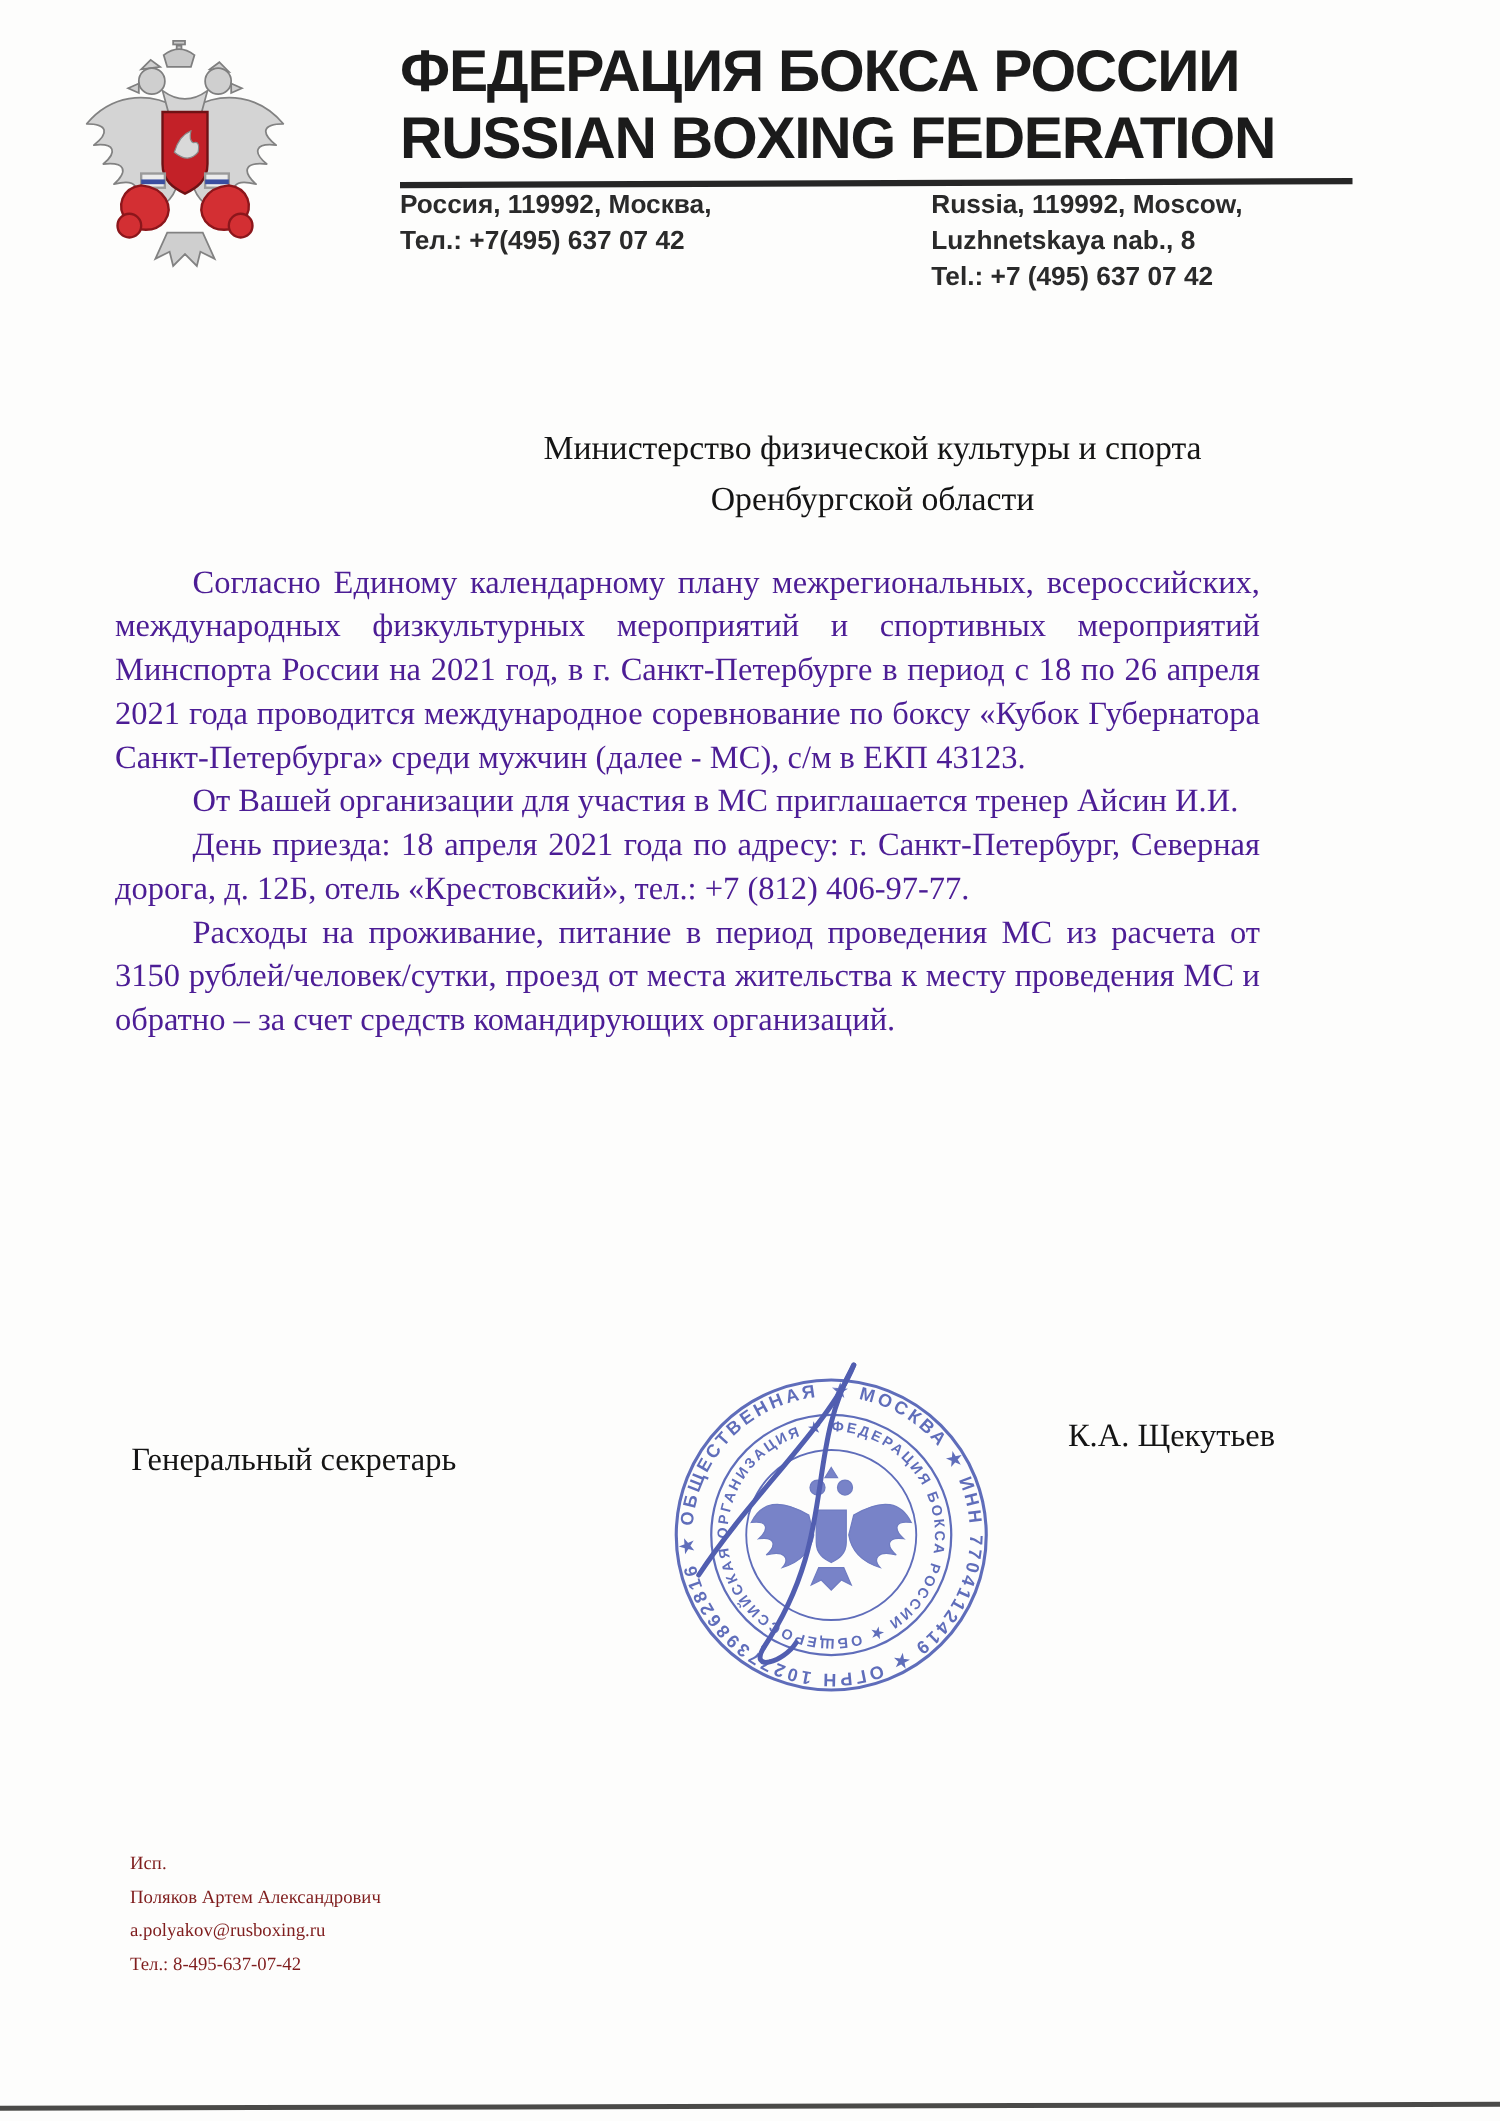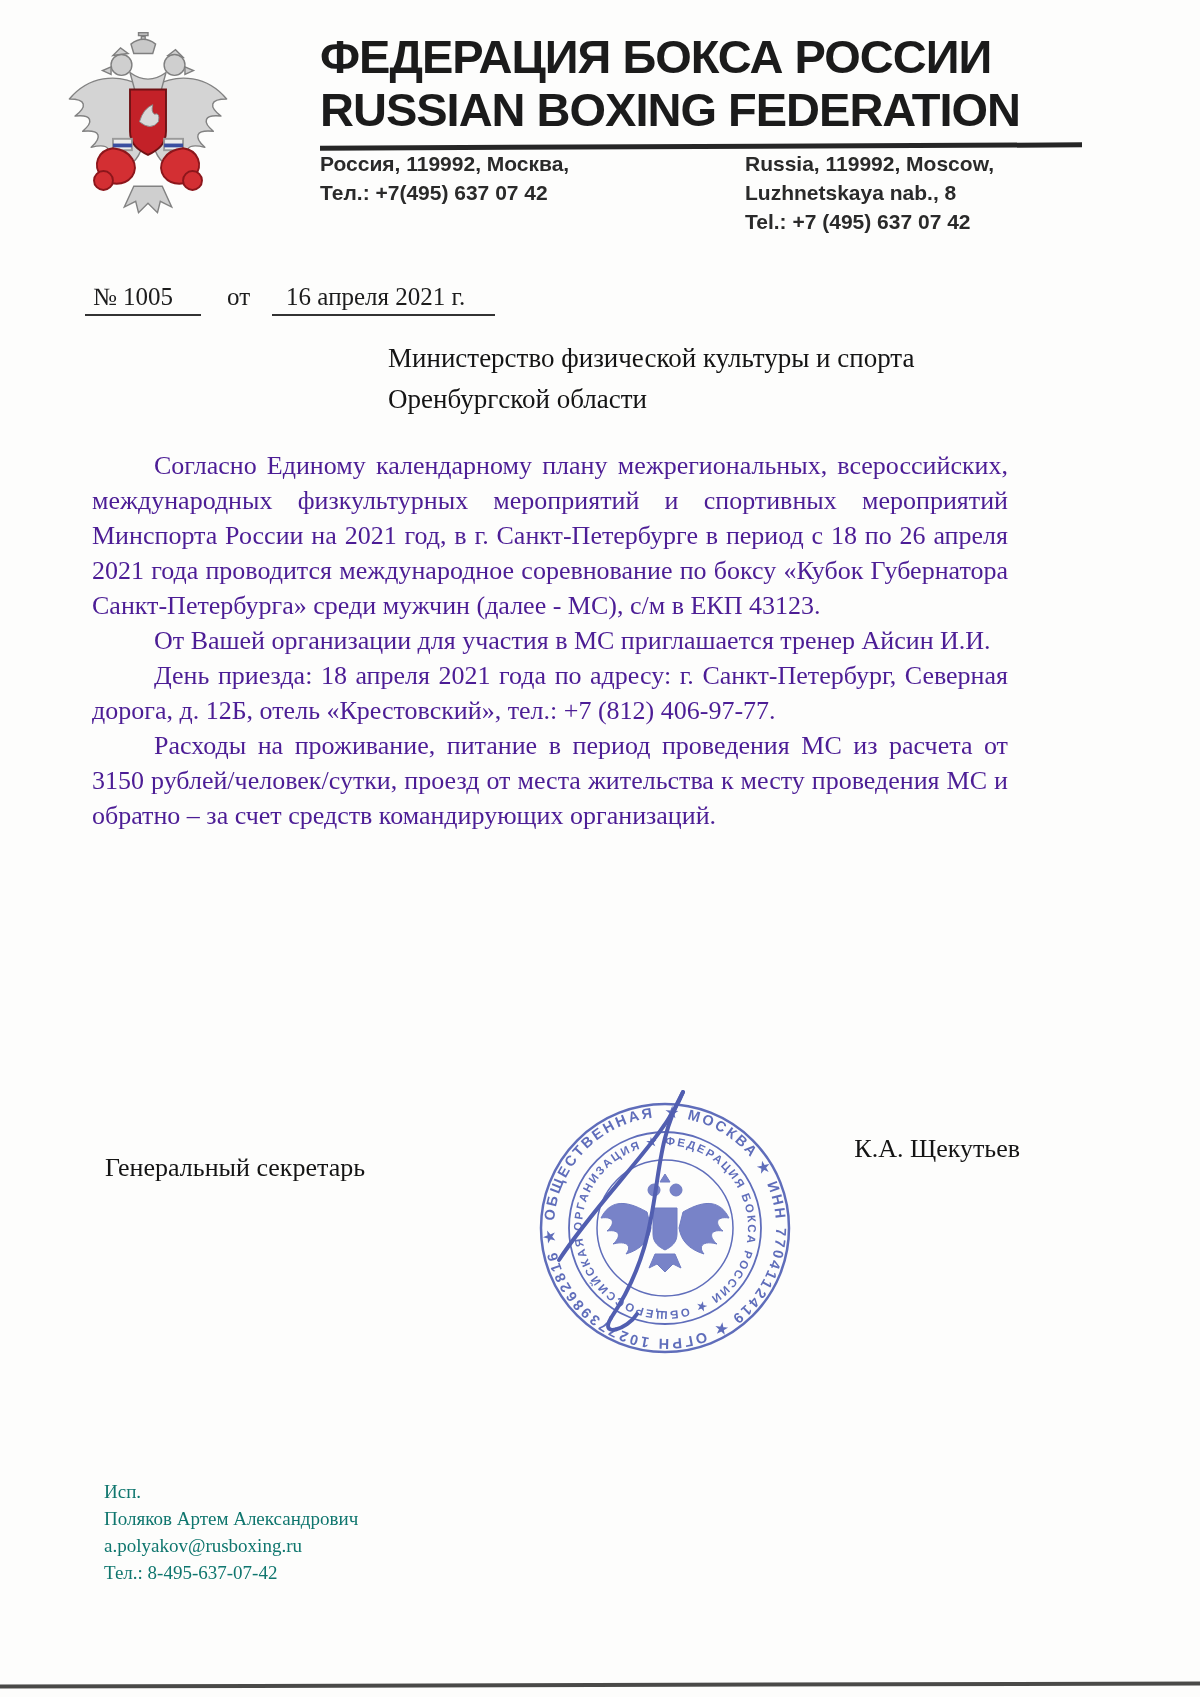--- a/index.html
+++ b/index.html
@@ -45,21 +45,21 @@
     font-size:25px;color:#1c1c1c;
     white-space:nowrap;
   }
   .ref-num{display:inline-block;min-width:100px;border-bottom:2px solid #333;padding:0 8px 3px 8px;}
   .ref-ot{display:inline-block;margin:0 22px 0 26px;}
   .ref-date{display:inline-block;min-width:195px;border-bottom:2px solid #333;padding:0 14px 3px 14px;}
 
   
   .addressee{
     position:absolute;right:192px;top:338px;width:620px;
-    text-align:left;font-size:27px;line-height:41px;color:#141414;
+    text-align:center;font-size:27px;line-height:41px;color:#141414;
   }
 
   
   .body-text{
     position:absolute;left:92px;top:448px;width:916px;
     font-size:26px;line-height:35px;color:#4c1d95;
   }
   .body-text p{
     margin:0;text-indent:62px;
     text-align:justify;
@@ -70,21 +70,21 @@
     position:absolute;left:105px;top:1138px;width:915px;
     font-size:26px;color:#141414;
   }
   .sig-title{position:absolute;left:0;top:15px;}
   .sig-name{position:absolute;right:0;top:-4px;}
   .stamp{position:absolute;left:515px;top:1078px;width:300px;height:300px;opacity:.88;}
 
   
   .footer{
     position:absolute;left:104px;top:1478px;
-    font-size:19px;line-height:27px;color:#0f766e;
+    font-size:15px;line-height:27px;color:#7f1d1d;
   }
 
   
   .scan-line{
     position:absolute;left:-10px;bottom:10px;width:1230px;height:4px;
     background:#4a4a48;transform:rotate(-0.15deg);
   }
 </style>
 </head>
 <body>
@@ -146,23 +146,20 @@
         <div>Тел.: +7(495) 637 07 42</div>
       </div>
       <div class="addr-col en">
         <div>Russia, 119992, Moscow,</div>
         <div>Luzhnetskaya nab., 8</div>
         <div>Tel.: +7 (495) 637 07 42</div>
       </div>
     </div>
   </div>
 
-  <div class="ref-line">
-    <span class="ref-num">№ 1005</span><span class="ref-ot">от</span><span class="ref-date">16 апреля 2021 г.</span>
-  </div>
 
   <div class="addressee">
     <div>Министерство физической культуры и спорта</div>
     <div>Оренбургской области</div>
   </div>
 
   <div class="body-text">
     <p>Согласно Единому календарному плану межрегиональных, всероссийских, международных физкультурных мероприятий и спортивных мероприятий Минспорта России на 2021 год, в г. Санкт-Петербурге в период с 18 по 26 апреля 2021 года проводится международное соревнование по боксу «Кубок Губернатора Санкт-Петербурга» среди мужчин (далее - МС), с/м в ЕКП 43123.</p>
     <p>От Вашей организации для участия в МС приглашается тренер Айсин И.И.</p>
     <p>День приезда: 18 апреля 2021 года по адресу: г. Санкт-Петербург, Северная дорога, д. 12Б, отель «Крестовский», тел.: +7 (812) 406-97-77.</p>

